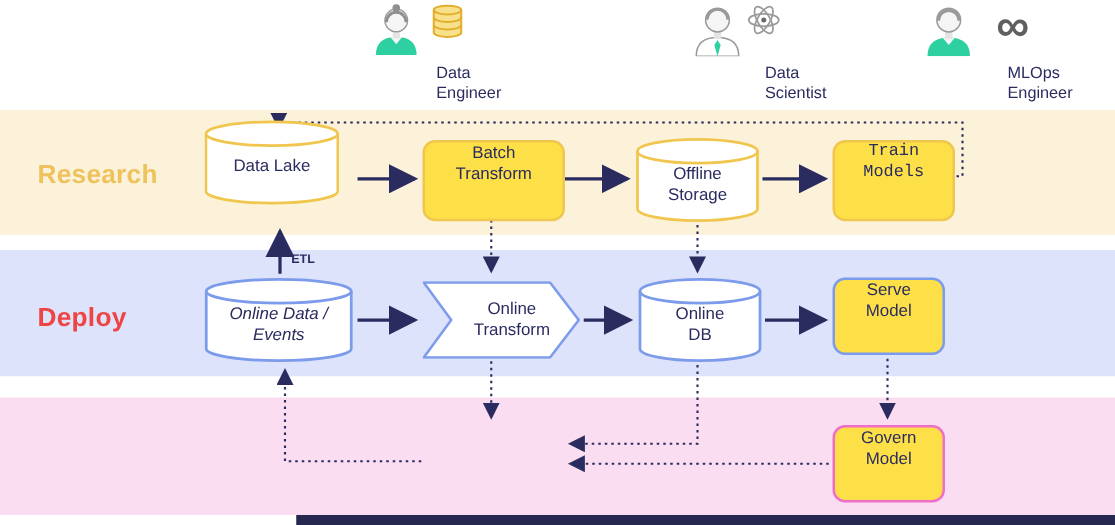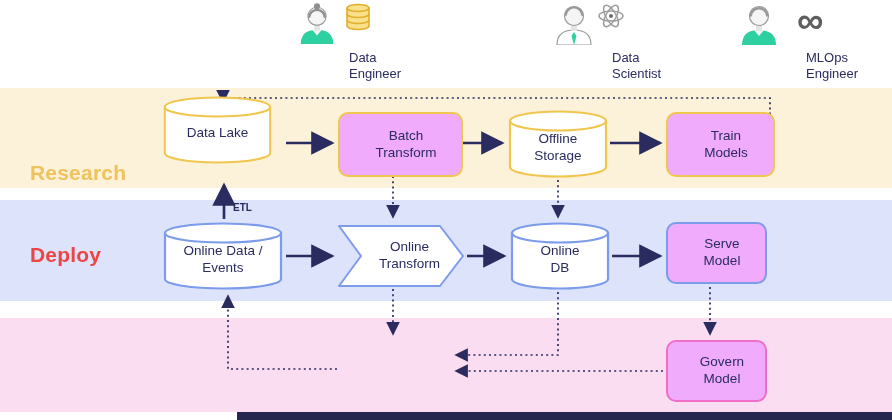--- a/index.html
+++ b/index.html
@@ -2,26 +2,26 @@
 <html><head>
 <meta charset="utf-8">
 <style>
   html,body{margin:0;padding:0;background:#fff;font-family:"Liberation Sans",sans-serif;}
   .canvas{position:relative;width:892px;height:420px;background:#fff;overflow:hidden;}
   .band{position:absolute;left:0;width:892px;z-index:0;}
   .band-research{top:88px;height:100px;background:#FCF2D9;}
   .band-deploy{top:200px;height:101px;background:#DDE3FA;}
   .band-govern{top:318px;height:94px;background:#FBDDF1;}
   .lane-label{position:absolute;left:30px;font-size:21px;font-weight:bold;z-index:3;letter-spacing:.2px;}
-  .lane-label.research{top:128px;color:#EEC25C;margin-top:33px;}
+  .lane-label.research{top:128px;color:#EEC25C;}
   .lane-label.deploy{top:243px;color:#ef4444;}
   .lane-label.govern{top:354px;color:#F162C6;}
   .arrows{position:absolute;left:0;top:0;width:892px;height:420px;z-index:1;pointer-events:none;}
   .node{position:absolute;z-index:2;color:#2A2B5F;font-size:13.5px;line-height:1.25;text-align:center;}
-  .rectnode{background:#f0abfc;border:2px solid;border-radius:10px;display:flex;align-items:center;justify-content:center;padding-left:11px;}
+  .rectnode{background:#fde047;border:2px solid;border-radius:10px;display:flex;align-items:flex-start;justify-content:center;}
   .y-border{border-color:#F0C64F;}
   .b-border{border-color:#7C9BEB;}
   .p-border{border-color:#EF6EC8;}
   .prelinetext{white-space:pre-line;}
   .cyl svg,.chev svg{position:absolute;inset:0;width:100%;height:100%;}
   .cyl .lbl{position:absolute;inset:0;display:flex;align-items:center;justify-content:center;padding-top:7px;white-space:pre-line;}
   .chev .lbl{position:absolute;inset:0;display:flex;align-items:center;justify-content:center;padding-left:16px;white-space:pre-line;}
   .etl-label{position:absolute;left:233px;top:202px;font-size:10px;font-weight:bold;color:#2A2B5F;z-index:3;}
   .persona{position:absolute;top:0;z-index:3;}
   .persona-label{position:absolute;font-size:13px;color:#2A2B5F;white-space:pre-line;line-height:1.2;z-index:3;margin-top:15px;}
@@ -139,26 +139,26 @@
 
   <div class="node cyl" style="left:508px;top:110px;width:100px;height:68px;text-decoration:underline;">
     <svg viewBox="0 0 100 68" preserveAspectRatio="none">
       <path d="M2 11 A48 9.5 0 0 1 98 11 V57 A48 9.5 0 0 1 2 57 Z" fill="#fff" stroke="#F0C64F" stroke-width="2.2"></path>
       <path d="M2 11 A48 9.5 0 0 0 98 11" fill="none" stroke="#F0C64F" stroke-width="2.2"></path>
     </svg>
     <div class="lbl">Offline
 Storage</div>
   </div>
 
-  <div class="node rectnode y-border prelinetext" style="left:666px;top:112px;width:94px;height:61px;">
+  <div class="node rectnode y-border prelinetext" style="left:666px;top:112px;width:94px;height:61px;font-family:Liberation Mono, monospace;">
     <span>Train
 Models</span>
   </div>
 
-  <div class="node cyl" style="left:163px;top:222px;width:120px;height:68px;">
+  <div class="node cyl" style="left:163px;top:222px;width:120px;height:68px;font-style:italic;">
     <svg viewBox="0 0 120 68" preserveAspectRatio="none">
       <path d="M2 11 A58 9.5 0 0 1 118 11 V57 A58 9.5 0 0 1 2 57 Z" fill="#fff" stroke="#7C9BEB" stroke-width="2.2"></path>
       <path d="M2 11 A58 9.5 0 0 0 118 11" fill="none" stroke="#7C9BEB" stroke-width="2.2"></path>
     </svg>
     <div class="lbl">Online Data /
 Events</div>
   </div>
 
   <div class="node chev" style="left:338px;top:225px;width:127px;height:62px;">
     <svg viewBox="0 0 127 62" preserveAspectRatio="none">

